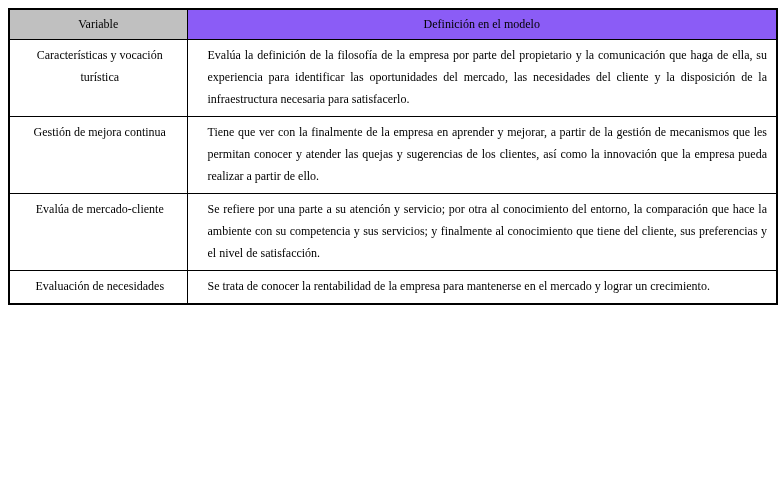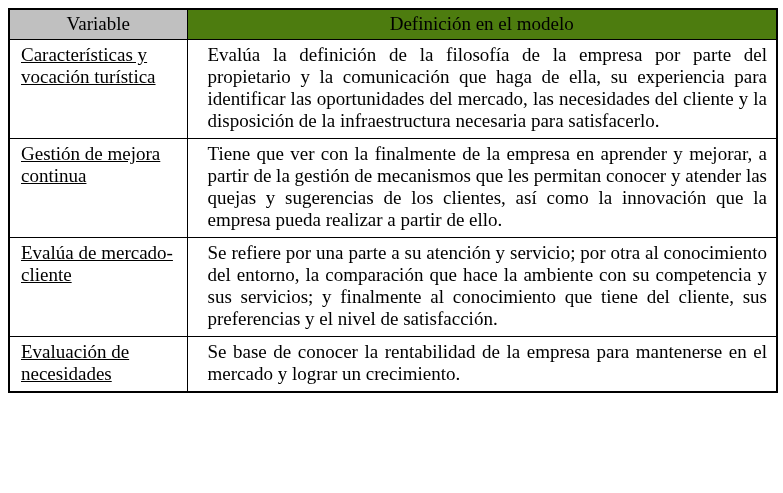--- a/index.html
+++ b/index.html
@@ -17,56 +17,55 @@
   }
   table.model-table {
     border-collapse: collapse;
     width: 768px;
     table-layout: fixed;
     border: 2px solid #000000;
   }
   table.model-table th,
   table.model-table td {
     border: 1px solid #000000;
-    font-size: 19px;
+    font-size: 12px;
     line-height: 22px;
     color: #000000;
     vertical-align: top;
     box-sizing: border-box;
   }
   th.header-cell {
     font-weight: normal;
     text-align: center;
     padding: 3px 4px 4px 4px;
   }
   col.col-variable { width: 178px; }
   col.col-definition { width: 590px; }
   td.variable-cell {
-    text-align: left;
+    text-align: center;
     padding: 4px 8px 6px 11px;
-    text-decoration: underline;
   }
   td.definition-cell {
     text-align: justify;
     padding: 4px 9px 6px 20px;
   }
 </style>
 </head>
 <body>
 
 <div class="page">
   <table class="model-table">
     <colgroup>
       <col class="col-variable">
       <col class="col-definition">
     </colgroup>
     <thead>
       <tr>
         <th class="header-cell" style="background-color: rgb(192, 192, 192);">Variable</th>
-        <th class="header-cell" style="background-color: #4d7c0f;">Definición en el modelo</th>
+        <th class="header-cell" style="background-color: #8b5cf6;">Definición en el modelo</th>
       </tr>
     </thead>
     <tbody>
   <tr>
     <td class="variable-cell">Características y vocación turística</td>
     <td class="definition-cell">Evalúa la definición de la filosofía de la empresa por parte del propietario y la comunicación que haga de ella, su experiencia para identificar las oportunidades del mercado, las necesidades del cliente y la disposición de la infraestructura necesaria para satisfacerlo.</td>
   </tr>
 
 
   <tr>
@@ -75,17 +74,17 @@
   </tr>
 
 
   <tr>
     <td class="variable-cell">Evalúa de mercado-cliente</td>
     <td class="definition-cell">Se refiere por una parte a su atención y servicio; por otra al conocimiento del entorno, la comparación que hace la ambiente con su competencia y sus servicios; y finalmente al conocimiento que tiene del cliente, sus preferencias y el nivel de satisfacción.</td>
   </tr>
 
   <tr>
     <td class="variable-cell">Evaluación de necesidades</td>
-    <td class="definition-cell">Se base de conocer la rentabilidad de la empresa para mantenerse en el mercado y lograr un crecimiento.</td>
+    <td class="definition-cell">Se trata de conocer la rentabilidad de la empresa para mantenerse en el mercado y lograr un crecimiento.</td>
   </tr>
 </tbody>
   </table>
 </div>
 
 </body></html>

